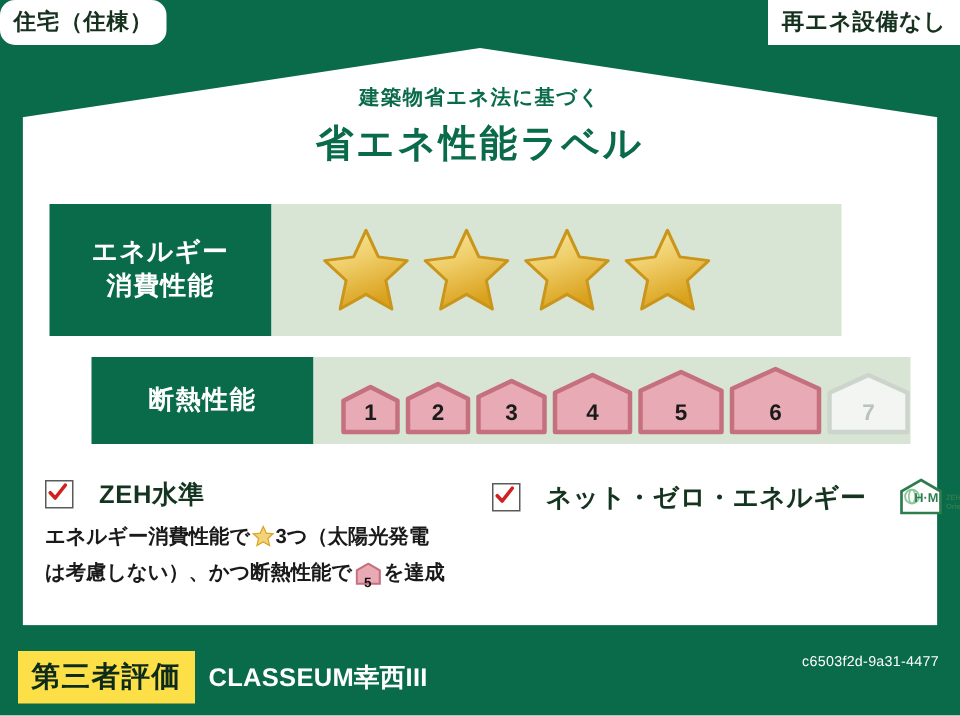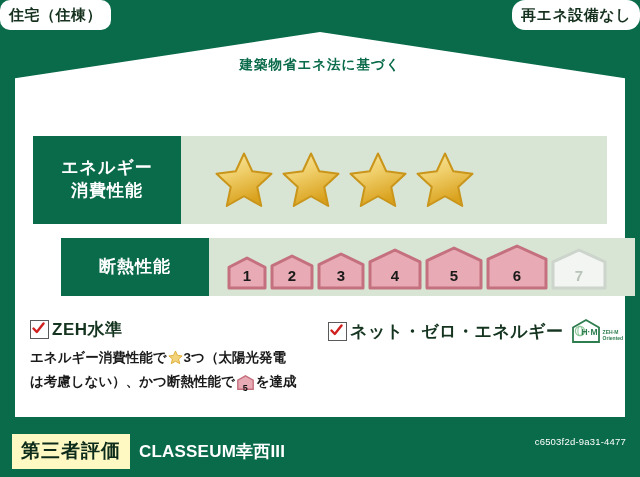--- a/index.html
+++ b/index.html
@@ -28,38 +28,38 @@
     background:#ffffff;
     color:#16321f;
     font-weight:bold;
     font-size:15px;
     line-height:1;
     padding:7px 9px 8px 9px;
     letter-spacing:0.5px;
     white-space:nowrap;
   }
   #badge-left{left:0;top:0;border-radius:10px;}
-  #badge-right{right:0;top:0;border-radius:13px;}
+  #badge-right{right:0;top:0;}
 
   
   #title-block{
     position:absolute;left:0;top:56px;width:640px;text-align:center;
   }
   #title-sub{
     font-size:13.5px;font-weight:bold;color:#0a6b4b;letter-spacing:1px;
     margin-bottom:5px;
   }
   #title-main{
     font-size:25px;font-weight:bold;color:#0a6b4b;letter-spacing:2px;
   }
 
   
   .metric-row{
     position:absolute;
-    left:33px;width:574px;
+    left:33px;width:528px;
     display:flex;align-items:stretch;
   }
   #row-energy{top:136px;height:88px;}
   #row-insulation{top:238px;height:58px;margin-left:28px;}
   .metric-label{
     background:#0a6b4b;color:#ffffff;
     width:148px;flex:0 0 148px;
     display:flex;flex-direction:column;
     align-items:center;justify-content:center;
     font-weight:bold;font-size:17px;line-height:1.35;
@@ -87,21 +87,21 @@
   }
   .house.inactive .hnum{color:#b9c3b9;}
 
   
   .note{
     position:absolute;top:318px;width:268px;
   }
   #note-left{left:30px;}
   #note-right{left:328px;}
   .note-head{
-    display:flex;align-items:center;gap:3px;margin-bottom:7px;
+    display:flex;align-items:center;gap:17px;margin-bottom:7px;
   }
   .checkbox{
     width:17px;height:17px;flex:0 0 17px;
     border:1.5px solid #5a5a5a;background:#fff;
     position:relative;
   }
   .checkbox svg{position:absolute;left:1px;top:1px;}
   .note-title{
     font-weight:bold;font-size:17px;color:#14341f;letter-spacing:0.5px;
     white-space:nowrap;
@@ -124,21 +124,21 @@
   
   #footer{
     position:absolute;left:0;bottom:0;width:640px;height:52px;
     background:#0a6b4b;
   }
   #footer-left{
     position:absolute;left:12px;top:9px;
     display:flex;align-items:center;gap:9px;
   }
   #bels-box{
-    background:#fef9c3;padding:4px 9px 5px 9px;
+    background:#fde047;padding:4px 9px 5px 9px;
     display:flex;align-items:center;gap:8px;
   }
   #bels-ja{font-size:19px;font-weight:bold;color:#0d2b1b;letter-spacing:1px;}
   #bels-en{font-size:23px;font-weight:bold;letter-spacing:-0.5px;}
   #bels-en .b1{color:#2e8b57;}
   #bels-en .b2{color:#0a6b4b;}
   #project-name{
     color:#ffffff;font-size:17px;font-weight:bold;letter-spacing:0.2px;
     white-space:nowrap;
   }
@@ -154,20 +154,21 @@
 <div id="label">
 
   <div id="inner-house"></div>
 
   <div class="corner-badge" id="badge-left">住宅（住棟）</div>
 
   <div class="corner-badge" id="badge-right">再エネ設備なし</div>
 
   <div id="title-block">
     <div id="title-sub">建築物省エネ法に基づく</div>
+    <div id="title-main">省エネ性能ラベル</div>
   </div>
 
   <div class="metric-row" id="row-energy">
     <div class="metric-label">
       <span>エネルギー</span>
       <span>消費性能</span>
     </div>
     <div class="metric-value">
       <div id="stars">
           <svg class="star" viewBox="0 0 24 24">

